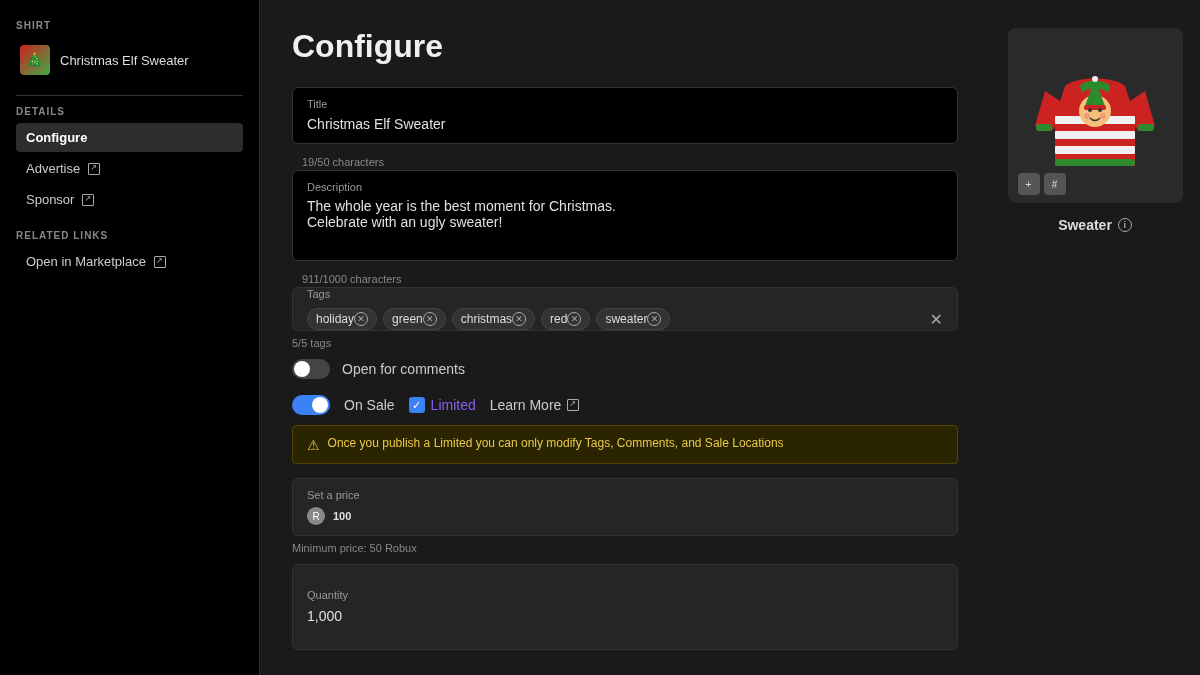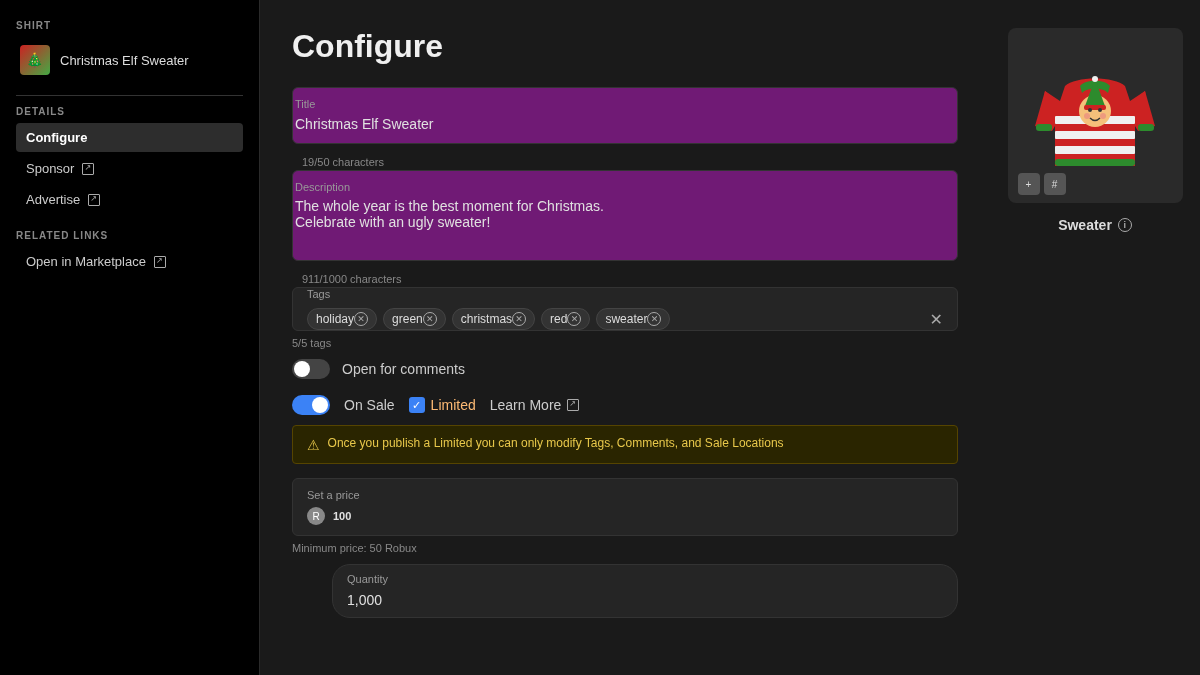--- a/index.html
+++ b/index.html
@@ -121,24 +121,24 @@
     }
     .page-title {
       font-size: 32px;
       font-weight: 700;
       color: #f0f0f0;
       margin-bottom: 22px;
     }
 
     
     .form-field {
-      background: #701a75;
+      background: #000000;
       border: 1px solid #333;
       border-radius: 6px;
-      padding: 10px 2px;
+      padding: 10px 14px;
       margin-bottom: 12px;
     }
     .field-label {
       font-size: 11px;
       color: #999;
       margin-bottom: 5px;
     }
     .field-input {
       background: transparent;
       border: none;
@@ -270,21 +270,21 @@
       display: flex;
       align-items: center;
       justify-content: center;
     }
     .checkbox-check {
       color: #fff;
       font-size: 11px;
     }
     .checkbox-label {
       font-size: 14px;
-      color: #fdba74;
+      color: #8b5cf6;
     }
     .learn-more-link {
       display: flex;
       align-items: center;
       gap: 4px;
       font-size: 14px;
       color: #ccc;
       cursor: pointer;
     }
 
@@ -350,24 +350,23 @@
     .price-minimum {
       font-size: 11px;
       color: #888;
       margin-top: 6px;
     }
 
     
     .quantity-field {
       background: #252525;
       border: 1px solid #333;
-      border-radius: 18px;
-      padding: 8px 14px;
+      border-radius: 6px;
+      padding: 24px 14px;
       margin-bottom: 12px;
-      margin-left: 40px;
     }
     .quantity-label {
       font-size: 11px;
       color: #999;
       margin-bottom: 6px;
     }
     .quantity-input {
       background: transparent;
       border: none;
       outline: none;
@@ -450,25 +449,25 @@
   <div class="sidebar-item-row">
     <div class="shirt-icon">🎄</div>
     <span class="shirt-name">Christmas Elf Sweater</span>
   </div>
   <hr class="sidebar-divider">
   <div class="sidebar-details-label">DETAILS</div>
   <div class="sidebar-nav-item active">
     <span>Configure</span>
   </div>
   <div class="sidebar-nav-item">
+    <span>Advertise</span>
+    <span class="ext-icon"></span>
+  </div>
+  <div class="sidebar-nav-item">
     <span>Sponsor</span>
-    <span class="ext-icon"></span>
-  </div>
-  <div class="sidebar-nav-item">
-    <span>Advertise</span>
     <span class="ext-icon"></span>
   </div>
   <div class="sidebar-related-label">RELATED LINKS</div>
   <div class="sidebar-nav-item">
     <span>Open in Marketplace</span>
     <span class="ext-icon"></span>
   </div>
 </div>
 
 <div class="main-content">

